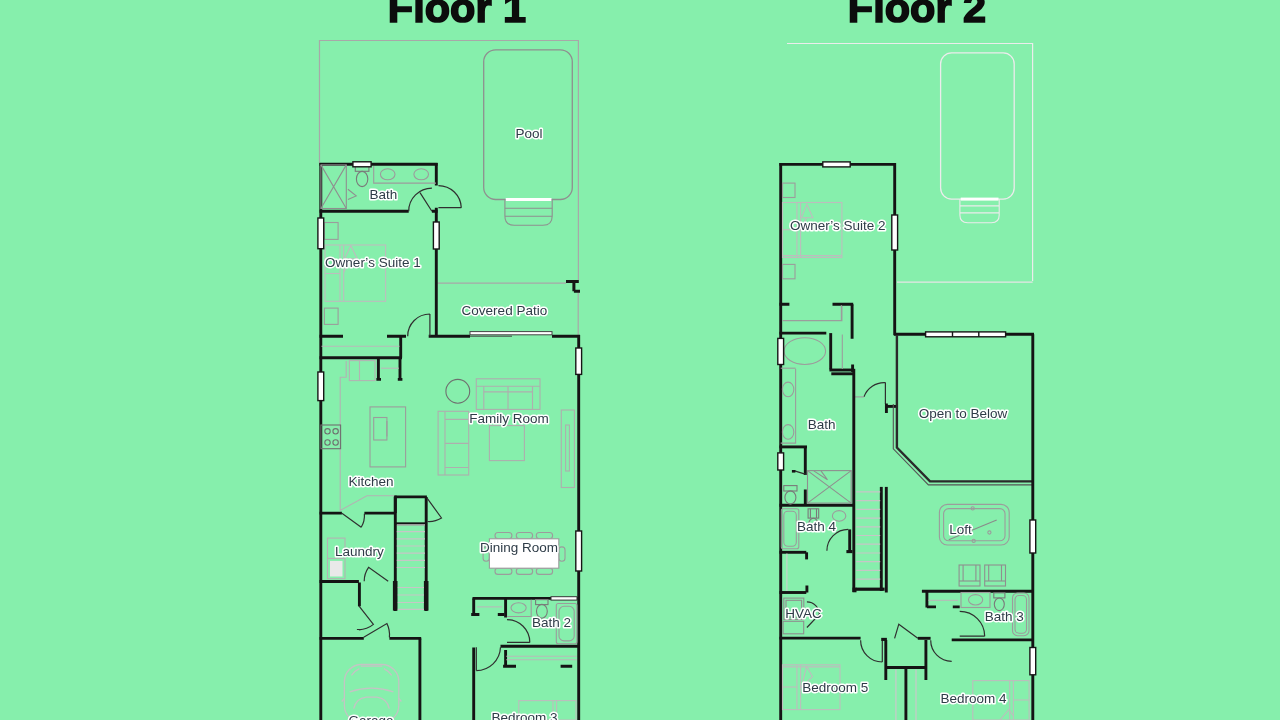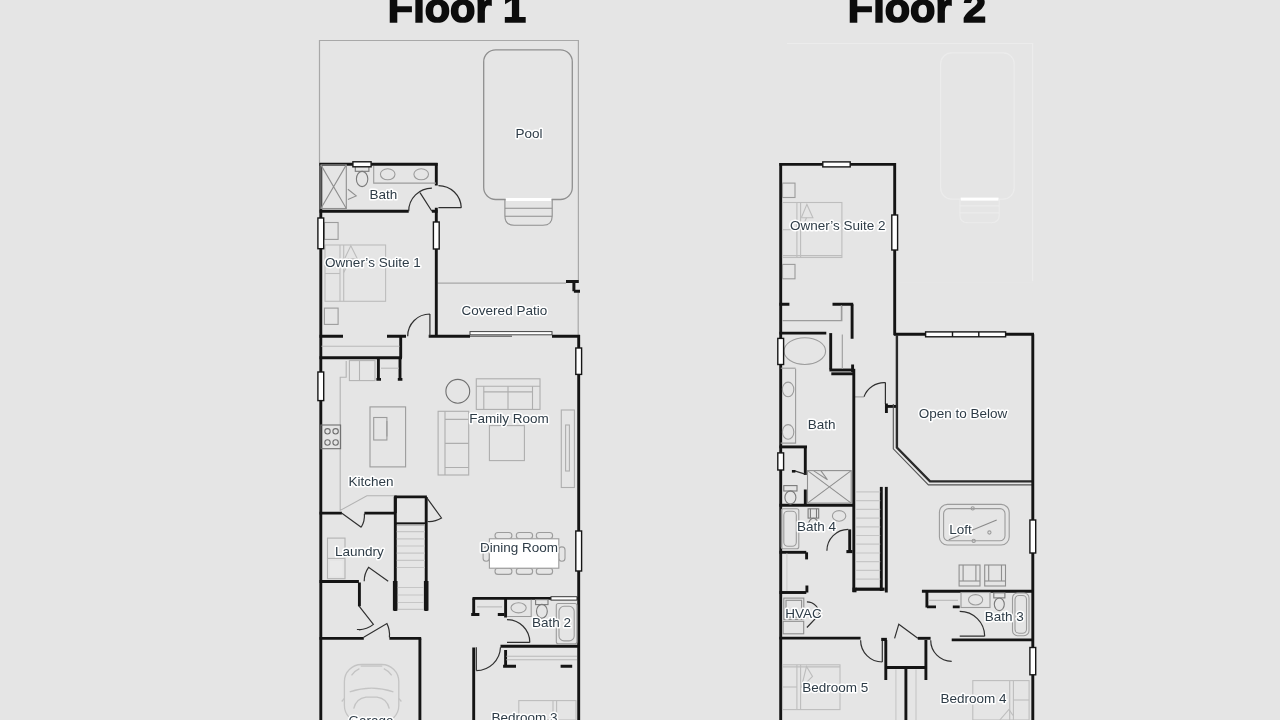--- a/index.html
+++ b/index.html
@@ -1,16 +1,16 @@
 <!DOCTYPE html>
 <html><head>
 <meta charset="utf-8">
 <style>
   html,body{margin:0;padding:0;background:#ffffff;}
-  #page{width:1280px;height:720px;position:relative;overflow:hidden;background:#e5e5e5;}
+  #page{width:1280px;height:720px;position:relative;overflow:hidden;background:#86efac;}
   svg{display:block;}
   text{font-family:"Liberation Sans", sans-serif;}
   .lbl{fill:#2e3c47;font-size:13.5px;paint-order:stroke;stroke:#ffffff;stroke-width:3px;stroke-linejoin:round;}
   .ttl{fill:#0c0c0c;font-size:41.5px;font-weight:bold;paint-order:stroke;stroke:#0c0c0c;stroke-width:1.6px;}
 </style>
 </head>
 <body>
 <div id="page">
 <svg width="1280" height="720" viewBox="0 0 1280 720">
 <g fill="none" stroke-linecap="butt">

